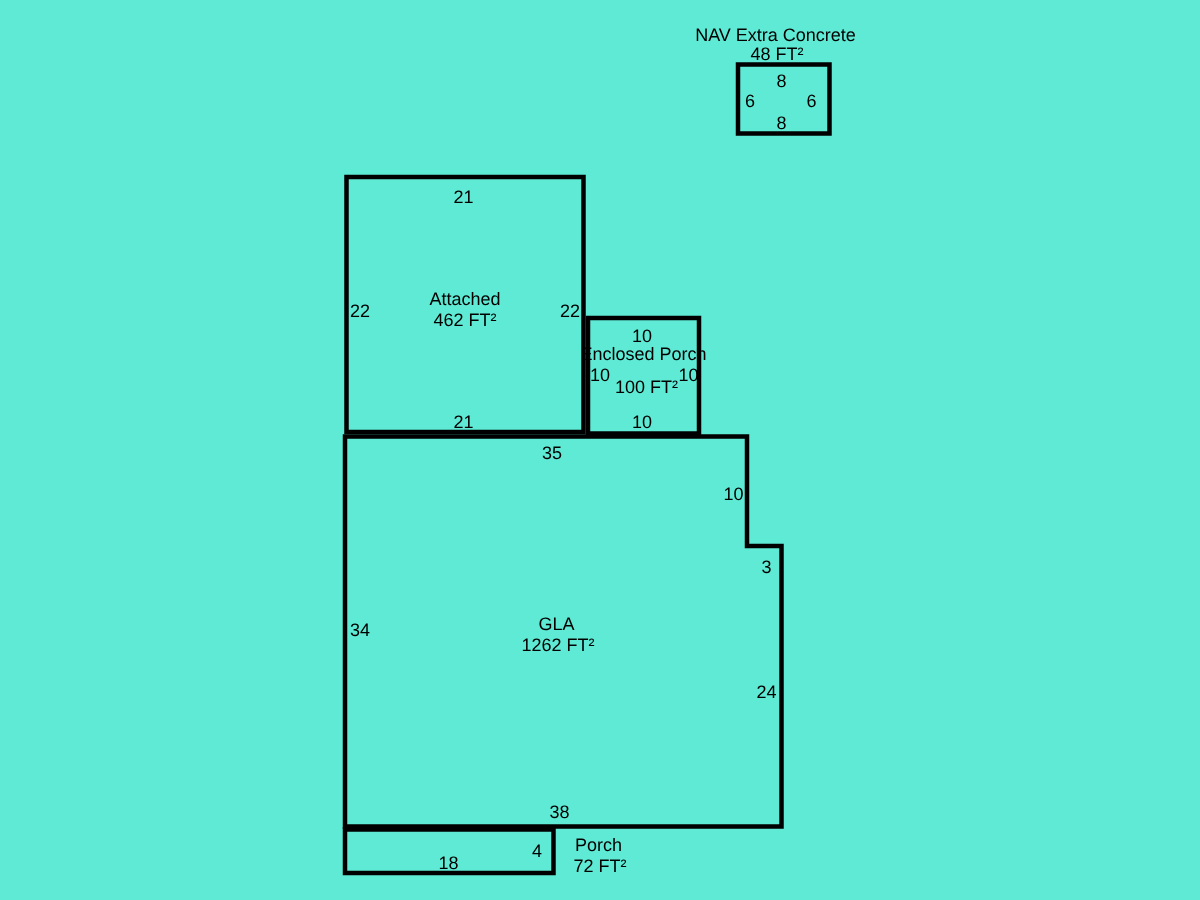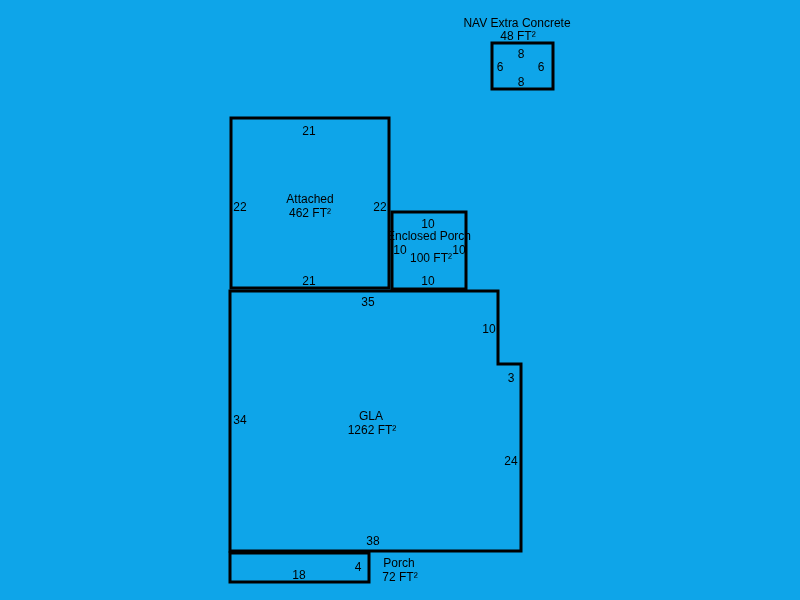--- a/index.html
+++ b/index.html
@@ -4,21 +4,21 @@
 <style>
   html, body {
     margin: 0;
     padding: 0;
     background: #ffffff;
   }
   .canvas {
     position: relative;
     width: 800px;
     height: 600px;
-    background: #0ea5e9;
+    background: #5eead4;
     overflow: hidden;
   }
   svg text {
     font-family: "Liberation Sans", "DejaVu Sans", sans-serif;
     font-size: 12px;
     fill: #000000;
   }
   svg .shape {
     fill: none;
     stroke: #000000;

